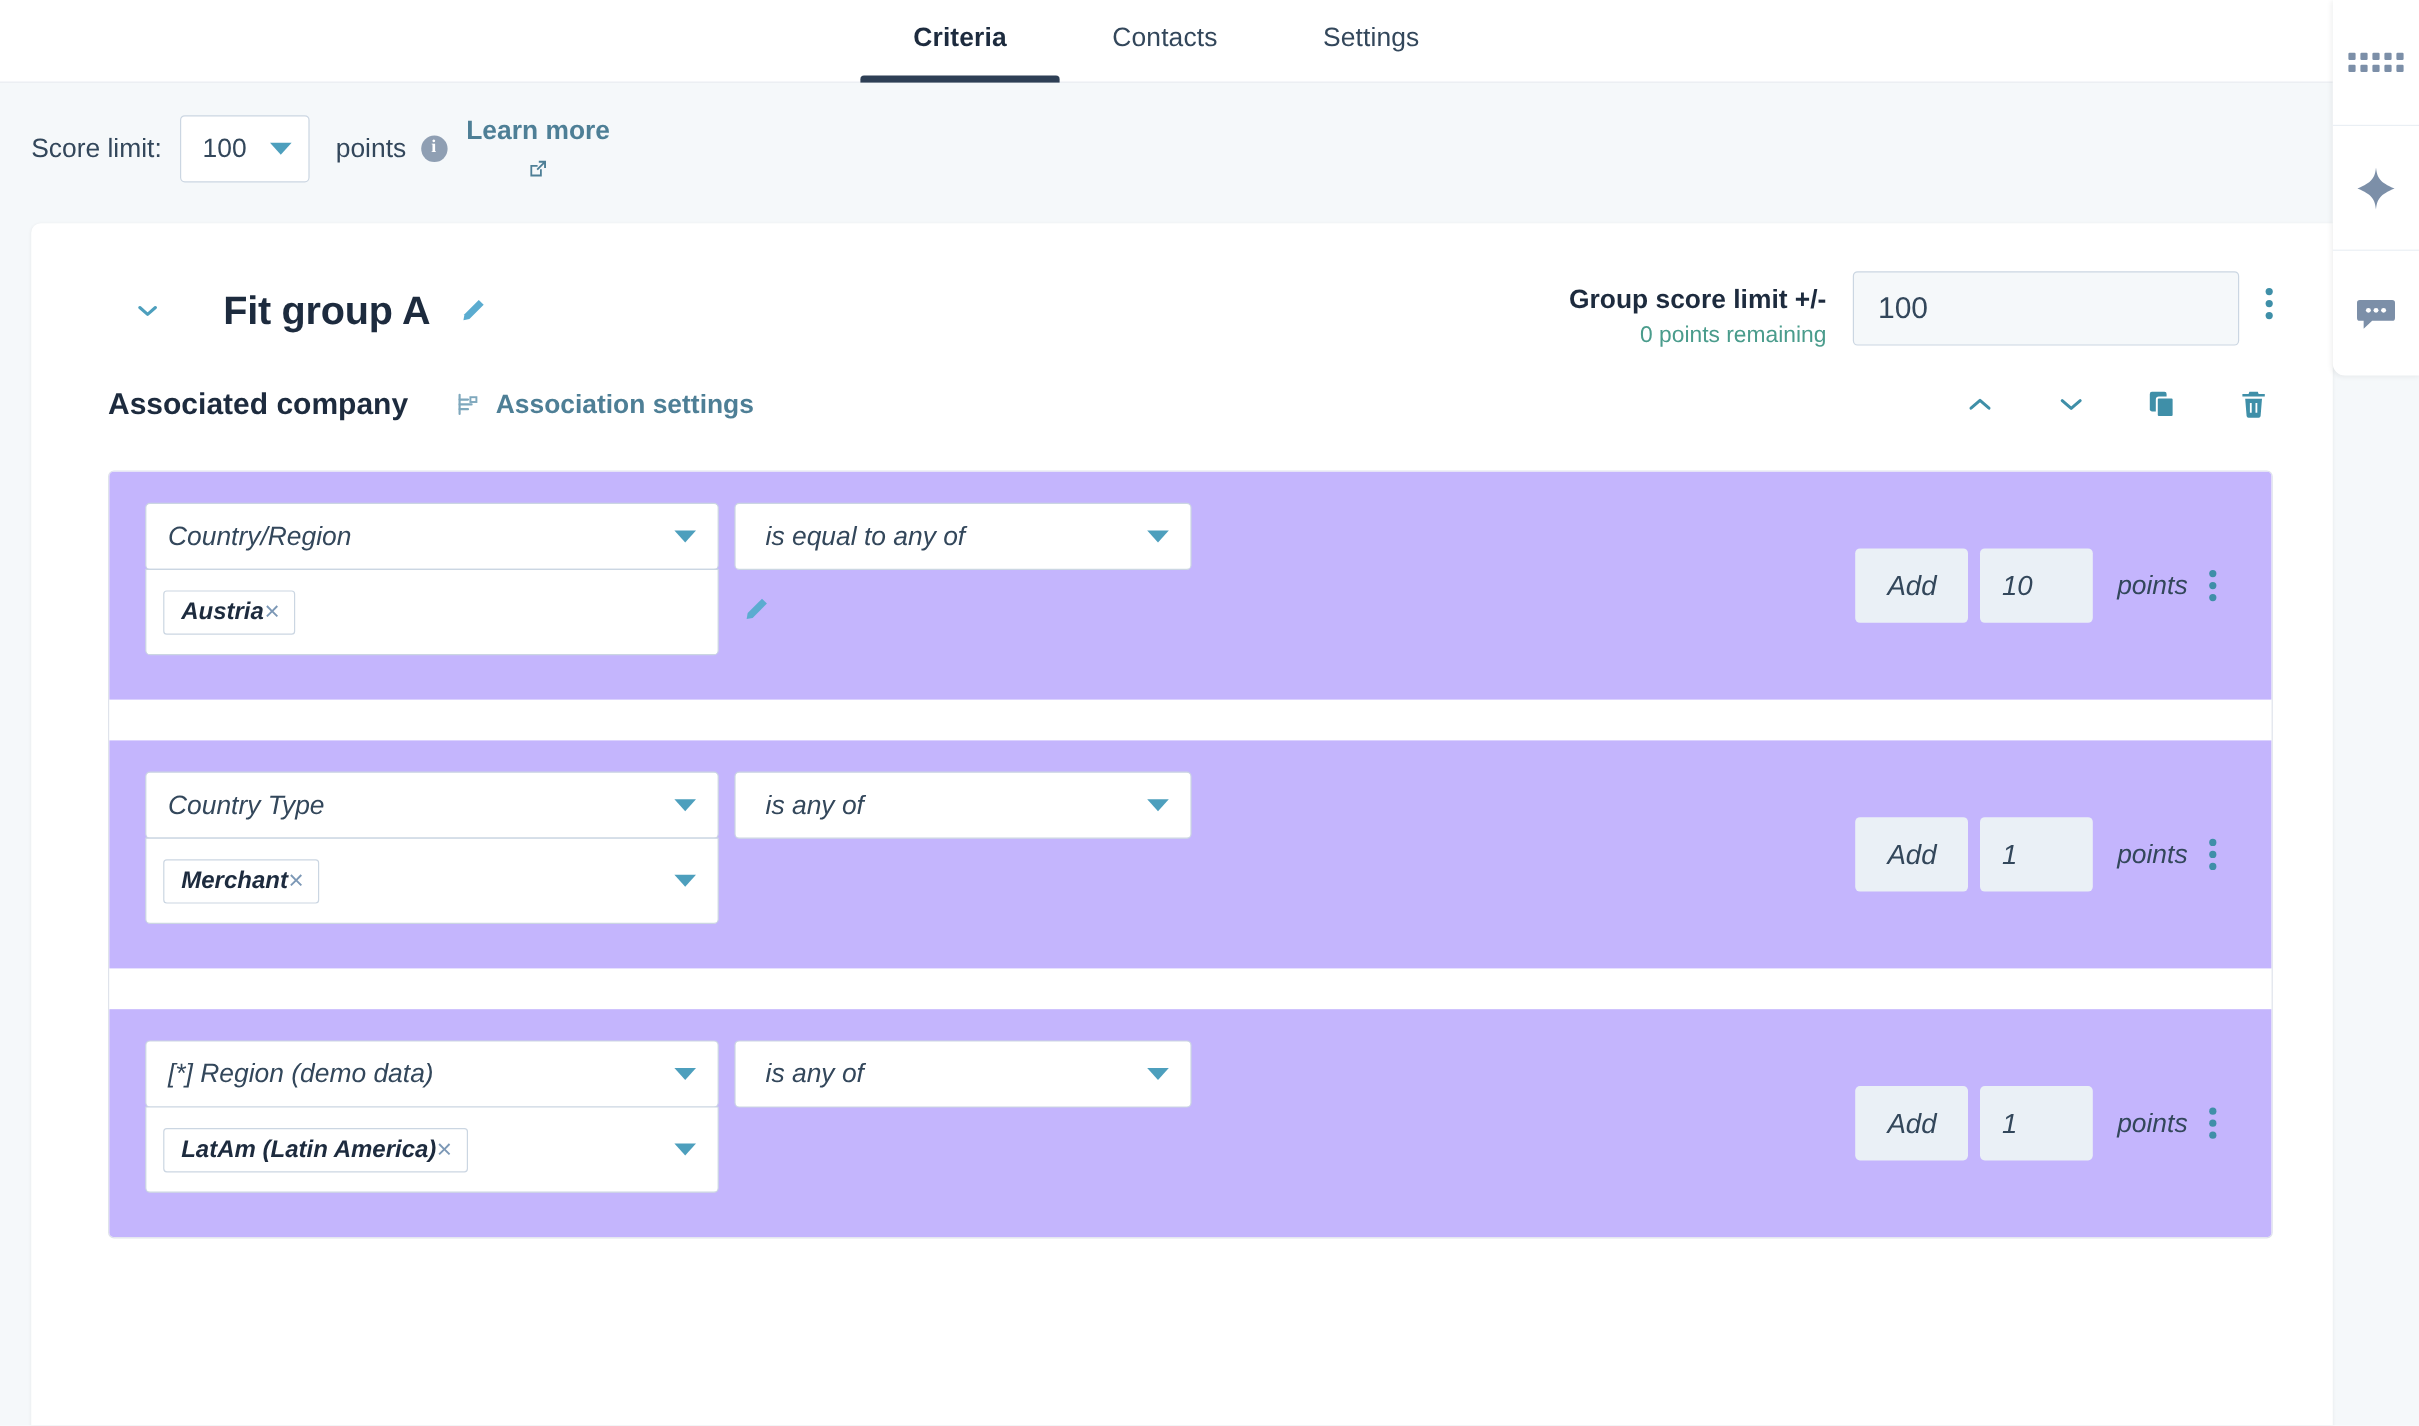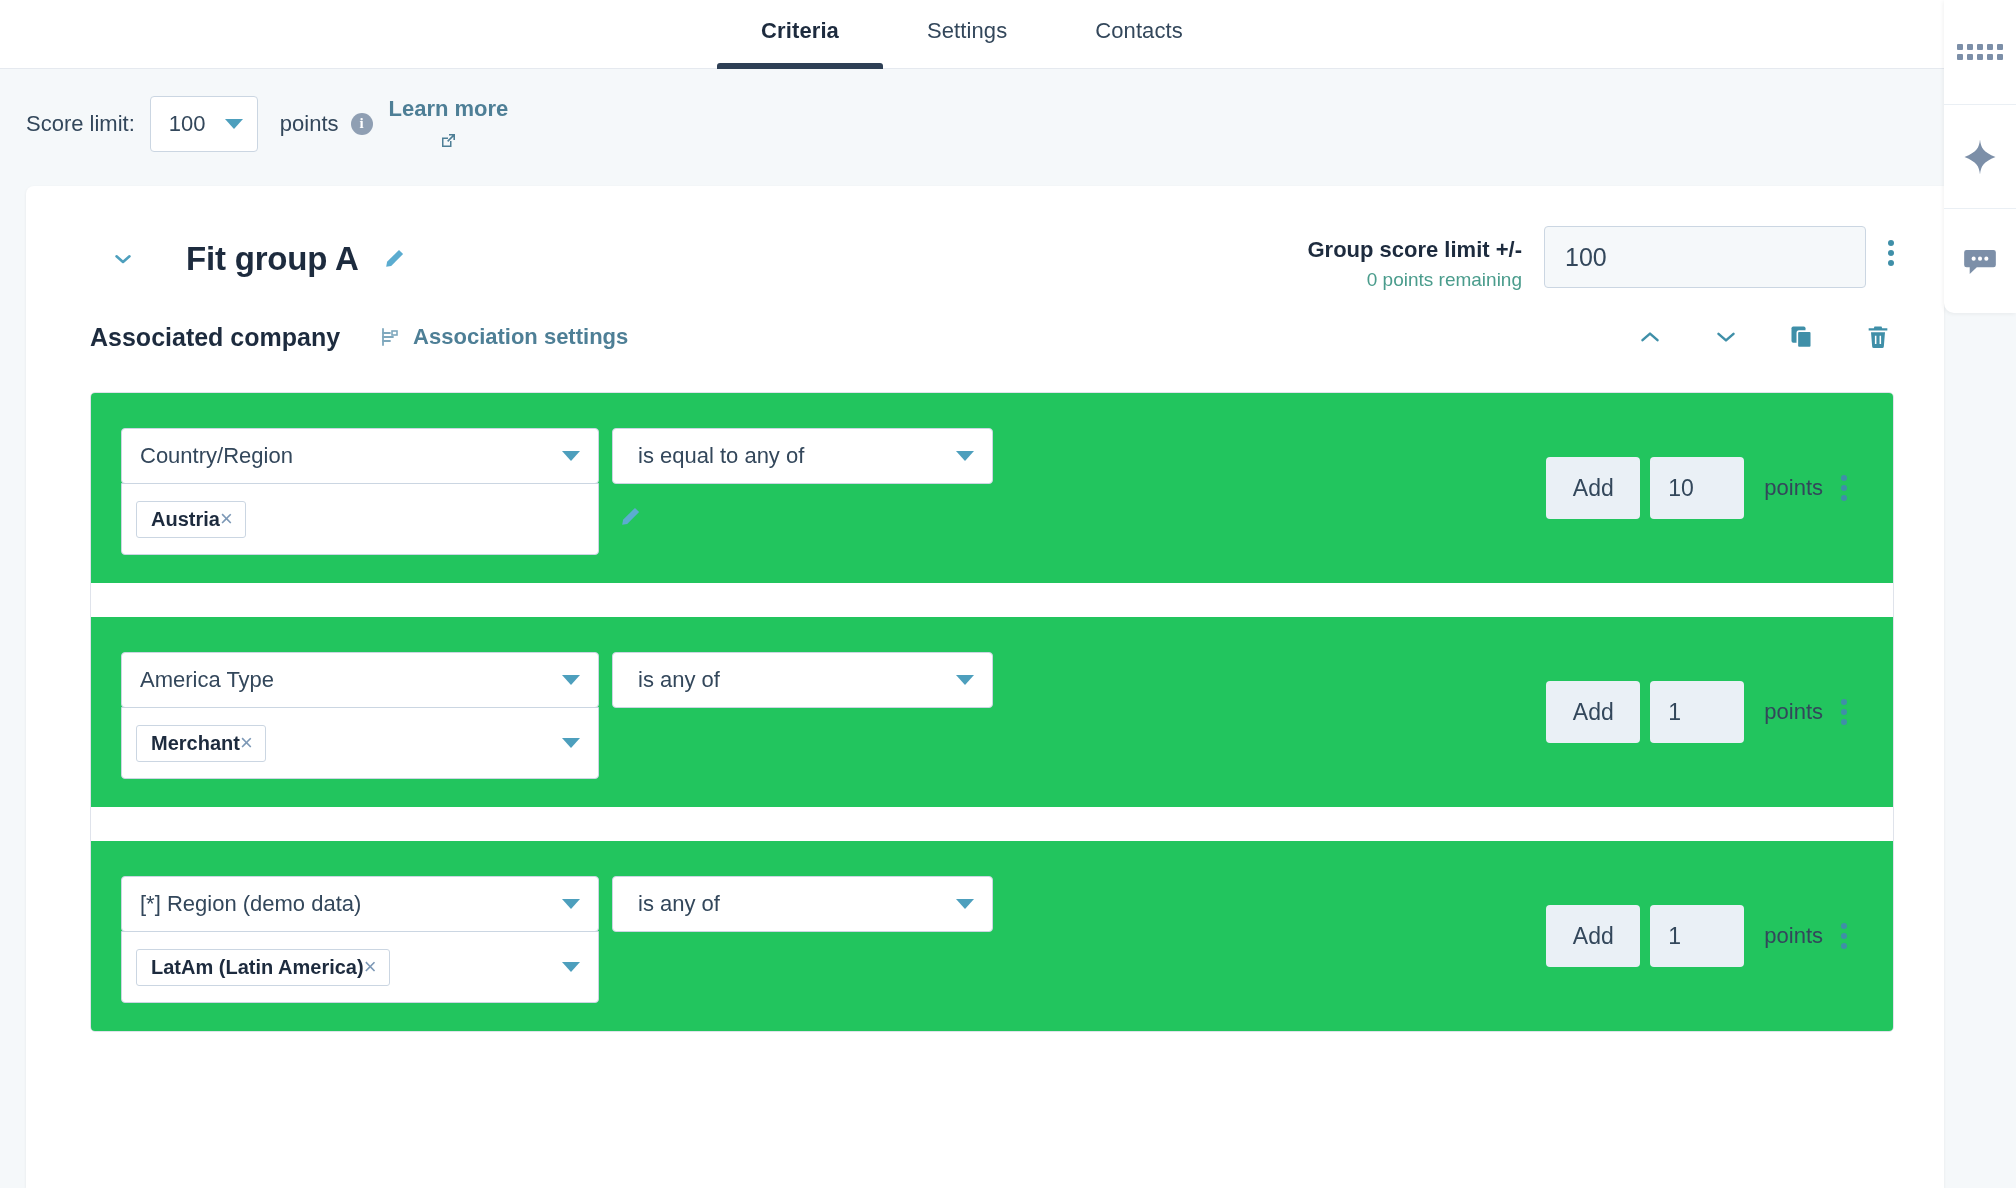--- a/index.html
+++ b/index.html
@@ -276,26 +276,27 @@
     background: #ffffff;
     overflow: hidden;
   }
   .props-title {
     font-size: 21px;
     font-weight: 700;
     color: #1d2b3e;
     padding: 24px 0 22px 30px;
   }
   .prop-block {
-    background: #22c55e;
+    background: #c4b5fd;
     padding: 26px 0 28px 0;
     display: flex;
-    align-items: flex-end;
+    align-items: flex-start;
     position: relative;
     min-height: 190px;
+    font-style: italic;
   }
   .prop-block + .prop-block { margin-top: 34px; }
 
   .prop-left {
     padding-left: 30px;
     display: flex;
     flex-direction: column;
     gap: 0;
   }
   .prop-row-1 {
@@ -441,22 +442,22 @@
   }
 </style>
 </head>
 <body>
 
 <div class="app">
 
   <div class="topbar">
     <div class="tabs">
       <div class="tab active">Criteria</div>
+      <div class="tab">Contacts</div>
       <div class="tab">Settings</div>
-      <div class="tab">Contacts</div>
     </div>
   </div>
 
   <div class="scorebar">
     <span class="lbl">Score limit:</span>
 
     <div class="score-select">
       <span class="val">100</span>
       <span class="caret-dn"></span>
     </div>
@@ -582,21 +583,21 @@
               <i></i>
               <i></i>
           </span>
         </div>
       </div>
 
       <div class="prop-block">
         <div class="prop-left">
           <div class="prop-row-1">
             <div class="select-box select-prop">
-              <span>America Type</span>
+              <span>Country Type</span>
               <span class="caret-dn"></span>
             </div>
             <div class="select-box select-op">
               <span>is any of</span>
               <span class="caret-dn"></span>
             </div>
           </div>
           <div class="value-row">
             <div class="value-box wide tall">
               <span class="chip">

